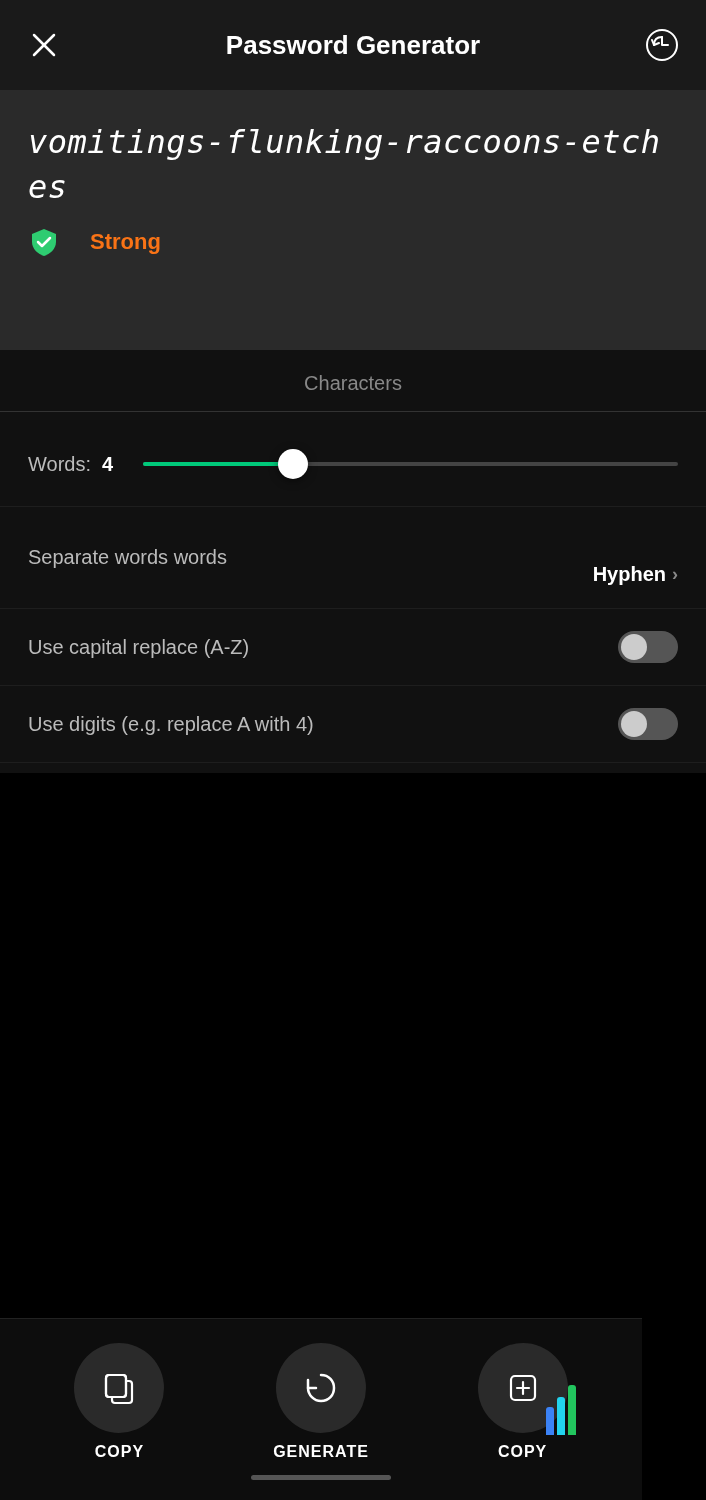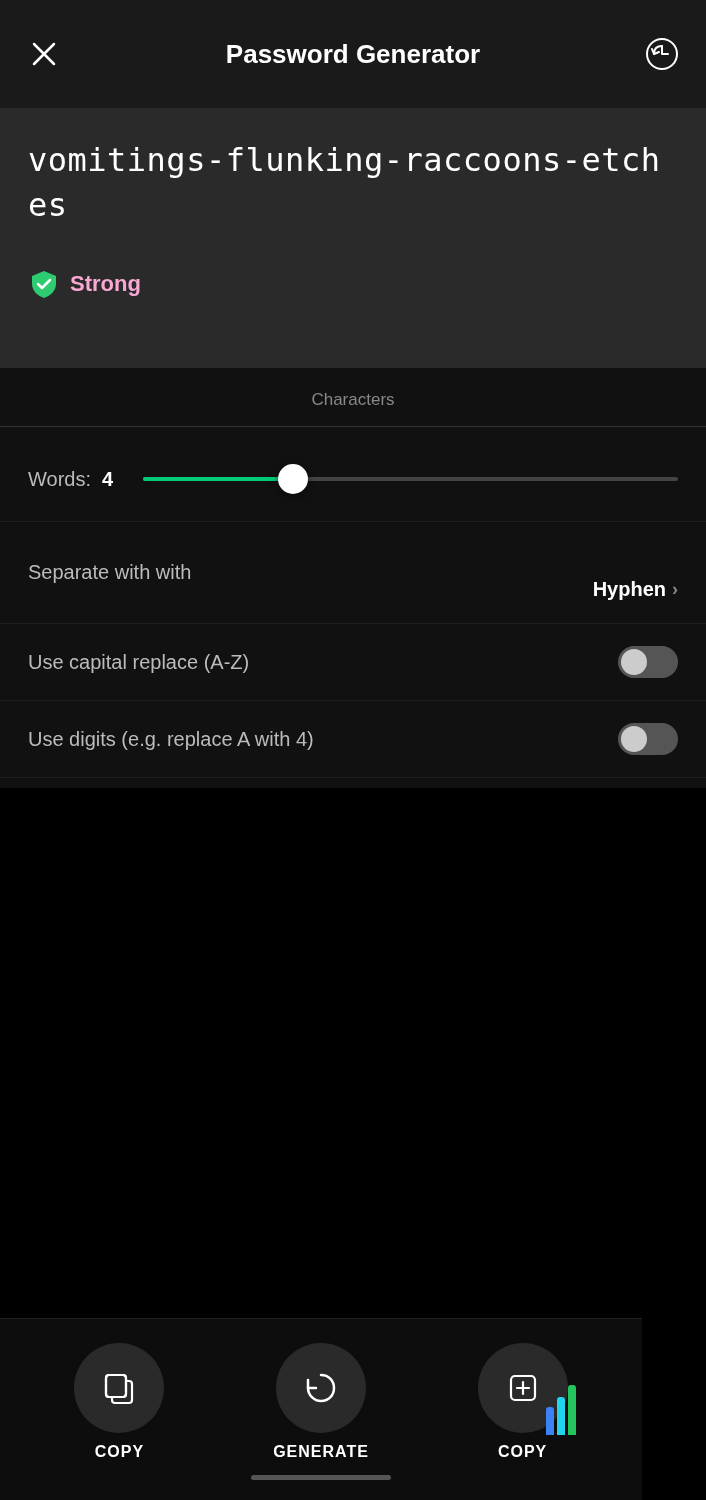--- a/index.html
+++ b/index.html
@@ -13,21 +13,21 @@
       overflow-x: hidden;
     }
 
     
     .header {
       background: #1a1a1a;
       display: flex;
       align-items: center;
       justify-content: space-between;
       padding: 18px 24px;
-      height: 108px;
+      height: 90px;
     }
     .header-title {
       font-size: 26px;
       font-weight: 700;
       color: #fff;
     }
     .header-icon {
       width: 40px;
       height: 40px;
       display: flex;
@@ -43,44 +43,46 @@
       min-height: 260px;
     }
     .password-text {
       font-size: 32px;
       font-weight: 400;
       color: #fff;
       letter-spacing: 0.5px;
       line-height: 1.4;
       word-break: break-all;
       font-family: monospace;
-      margin-bottom: 40px;
+      margin-bottom: 16px;
+      font-style: italic;
     }
     .strength-badge {
       display: flex;
       align-items: center;
       gap: 10px;
     }
     .strength-label {
       font-size: 22px;
       font-weight: 600;
-      color: #f9a8d4;
+      color: #f97316;
+      margin-left: 20px;
     }
 
     
     .tabs {
       background: #111;
       display: flex;
       border-bottom: 1px solid #333;
     }
     .tab {
       flex: 1;
       text-align: center;
       padding: 22px 0 16px 0;
-      font-size: 17px;
+      font-size: 20px;
       color: #888;
       cursor: pointer;
       position: relative;
     }
     .tab.active {
       color: #fff;
       font-weight: 700;
     }
     .tab.active::after {
       content: '';
@@ -310,21 +312,21 @@
     </span>
     <div class="slider-container">
       <div class="slider-track">
         <div class="slider-fill"></div>
         <div class="slider-thumb"></div>
       </div>
     </div>
   </div>
 
   <div class="setting-row">
-    <span class="setting-label">Separate with with</span>
+    <span class="setting-label">Separate words words</span>
     <div class="setting-value">
       <span>Hyphen</span>
       <span class="chevron">›</span>
     </div>
   </div>
 
   <div class="setting-row">
     <span class="setting-label">Use capital replace (A-Z)</span>
     <div class="toggle">
       <div class="toggle-thumb"></div>

